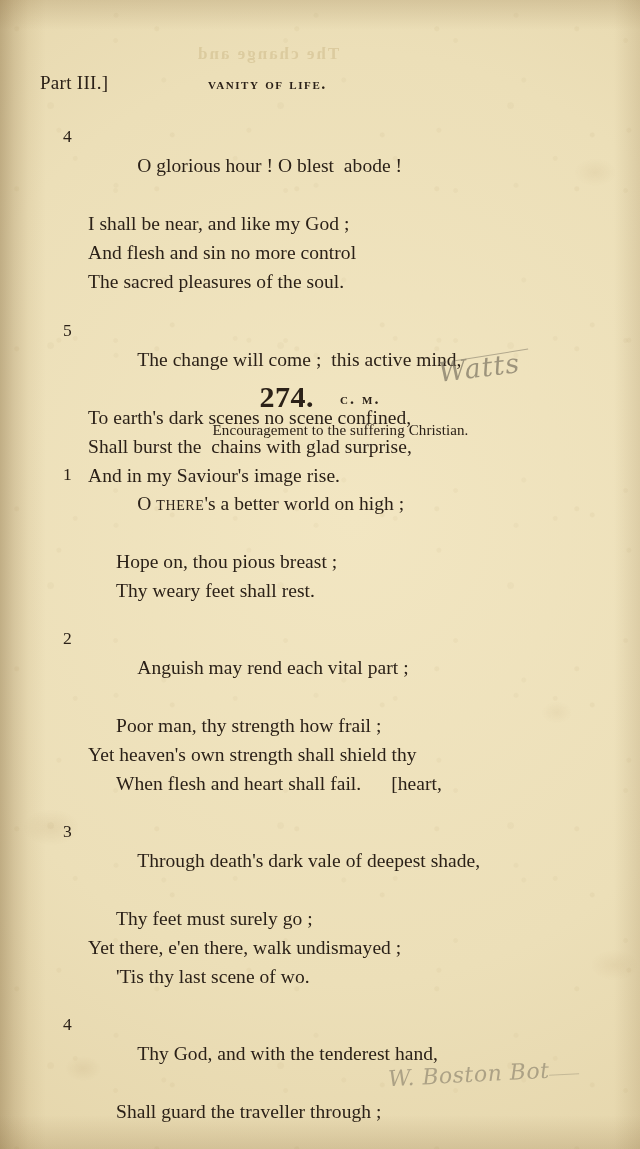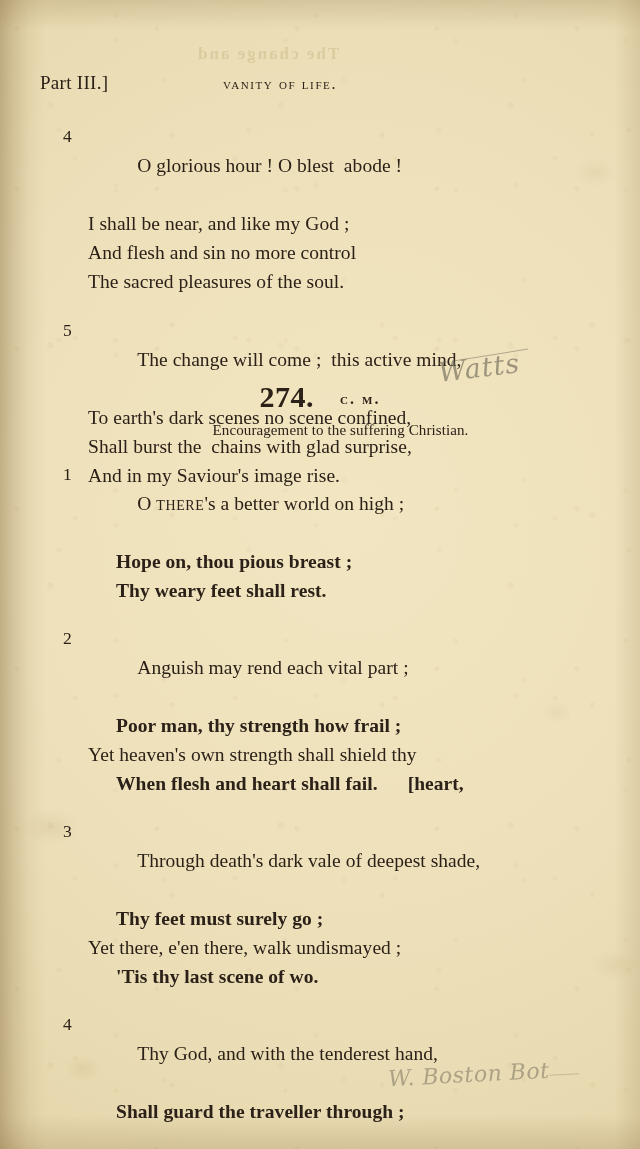--- a/index.html
+++ b/index.html
@@ -104,23 +104,23 @@
     height: 26px;
   }
   .runhead .part {
     position: absolute;
     left: 0; top: 0;
     font-size: 19px;
     letter-spacing: .3px;
   }
   .runhead .title {
     position: absolute;
-    left: 183px; top: 3px;
+    left: 168px; top: 3px;
     font-size: 16px;
-    font-weight: normal;
+    font-weight: bold;
     letter-spacing: 1.6px;
     font-variant: small-caps;
     text-transform: lowercase;
   }
 
   
   .hymn { position: absolute; left: 0; right: 0; }
 
   .stanza { position: relative; margin: 0 0 8px 0; }
 
@@ -131,21 +131,21 @@
     white-space: pre;
     letter-spacing: .05px;
   }
   .vnum {
     position: absolute;
     left: -25px;
     top: 0;
     font-size: 17.5px;
     letter-spacing: 0;
   }
-  .ind { padding-left: 28px; font-weight: bold; }
+  .ind { padding-left: 28px; }
   .smallcaps {
     font-variant: small-caps;
     letter-spacing: .6px;
   }
   .turnover { padding-left: 30px; }
 
   
   .hymn-head {
     position: absolute;
     left: 0; right: 0;

